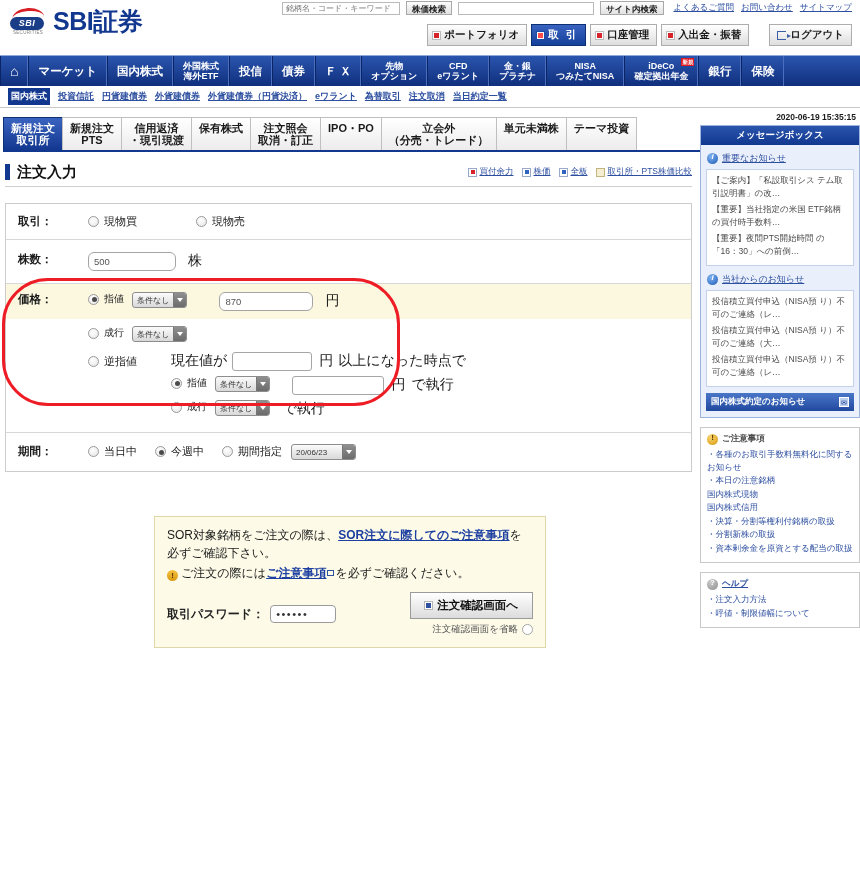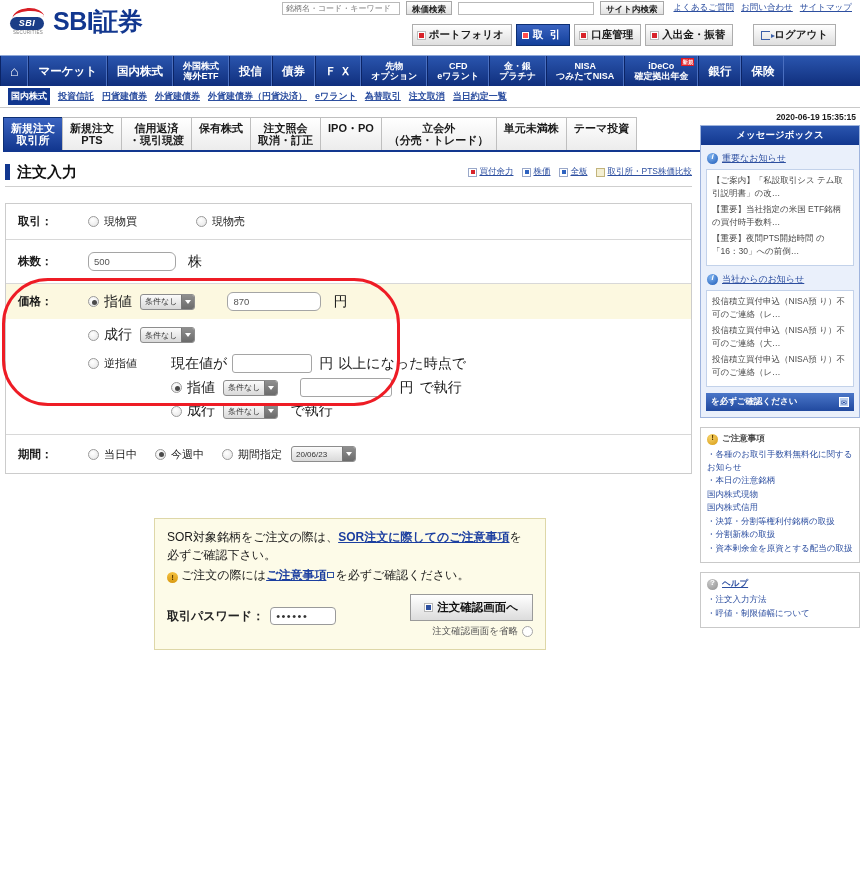--- a/index.html
+++ b/index.html
@@ -96,22 +96,22 @@
   }
   .hdr-links { display: flex; gap: 7px; margin-left: 4px; }
   .hdr-links a {
     color: #2d4fa0; font-size: 8.5px;
     text-decoration: underline;
     white-space: nowrap;
   }
 
   .hdr-bottom-right {
     position: absolute;
-    right: 24px; top: 24px;
-    display: flex; align-items: center; gap: 4px; font-family: Liberation Serif, serif;
+    right: 8px; top: 24px;
+    display: flex; align-items: center; gap: 4px;
   }
   .navbtn {
     border: 1px solid #adadad;
     background: linear-gradient(#ffffff, #dedede);
     font-size: 10.5px; font-weight: bold;
     color: #1a1a1a;
     padding: 3px 7px 3px 5px;
     display: flex; align-items: center; gap: 4px;
     cursor: pointer;
     white-space: nowrap;
@@ -293,21 +293,21 @@
     border: 1px solid #cccccc;
     margin: 16px 8px 0 5px;
     background: #fff;
   }
   .sect {
     padding: 10px 0 10px 0;
     border-bottom: 1px solid #d8d8d8;
     position: relative;
   }
   .sect:last-child { border-bottom: none; }
-  .row { display: flex; align-items: center; }
+  .row { display: flex; align-items: flex-start; }
   .lbl {
     width: 82px; flex: 0 0 82px;
     padding-left: 12px;
     font-size: 11.5px; font-weight: bold;
     color: #1a1a1a;
   }
   .lbl.red { color: #c0272d; }
 
   .rad {
     display: inline-flex; align-items: center;
@@ -322,21 +322,21 @@
     position: relative;
     display: inline-block;
   }
   .radio.on::after {
     content: "";
     position: absolute; left: 2.5px; top: 2.5px;
     width: 5px; height: 5px; border-radius: 50%;
     background: #4a4a4a;
   }
   .rad-txt { font-size: 11px; color: #222; }
-  .rad-txt.big { font-size: 14px; }
+  .rad-txt.big { font-size: 10px; }
   .rad-txt.red { color: #d0342c; font-size: 14px; }
 
   .txtfield {
     border: 1px solid #a5a5a5;
     border-radius: 6px;
     background: #fff;
     height: 17px;
     font-size: 9.5px;
     color: #555;
     padding: 0 5px;
@@ -952,21 +952,21 @@
       </div>
       <div class="msg-list">
         <ul>
           <li>投信積立買付申込（NISA預 り）不可のご連絡（レ…</li>
           <li>投信積立買付申込（NISA預 り）不可のご連絡（大…</li>
           <li>投信積立買付申込（NISA預 り）不可のご連絡（レ…</li>
         </ul>
       </div>
 
       <div class="blue-bar">
-        <span>を必ずご確認ください</span>
+        <span>国内株式約定のお知らせ</span>
         <span class="bico">✉</span>
       </div>
     </div>
   </div>
 
   <div class="panel plain">
     <div class="panel-body">
       <div class="cau-hd">
         <span class="dot-y"></span>
         <span>ご注意事項</span>

